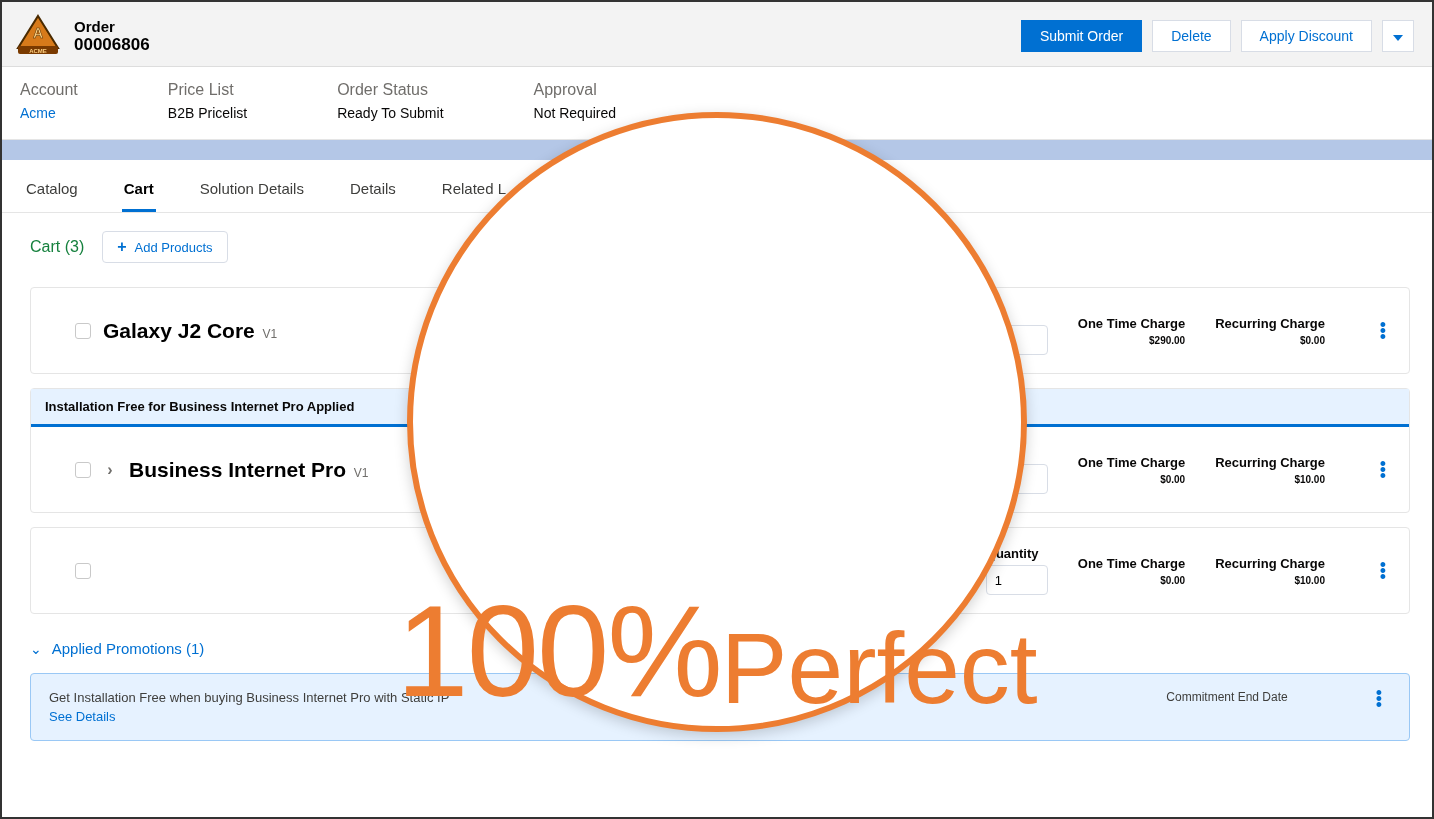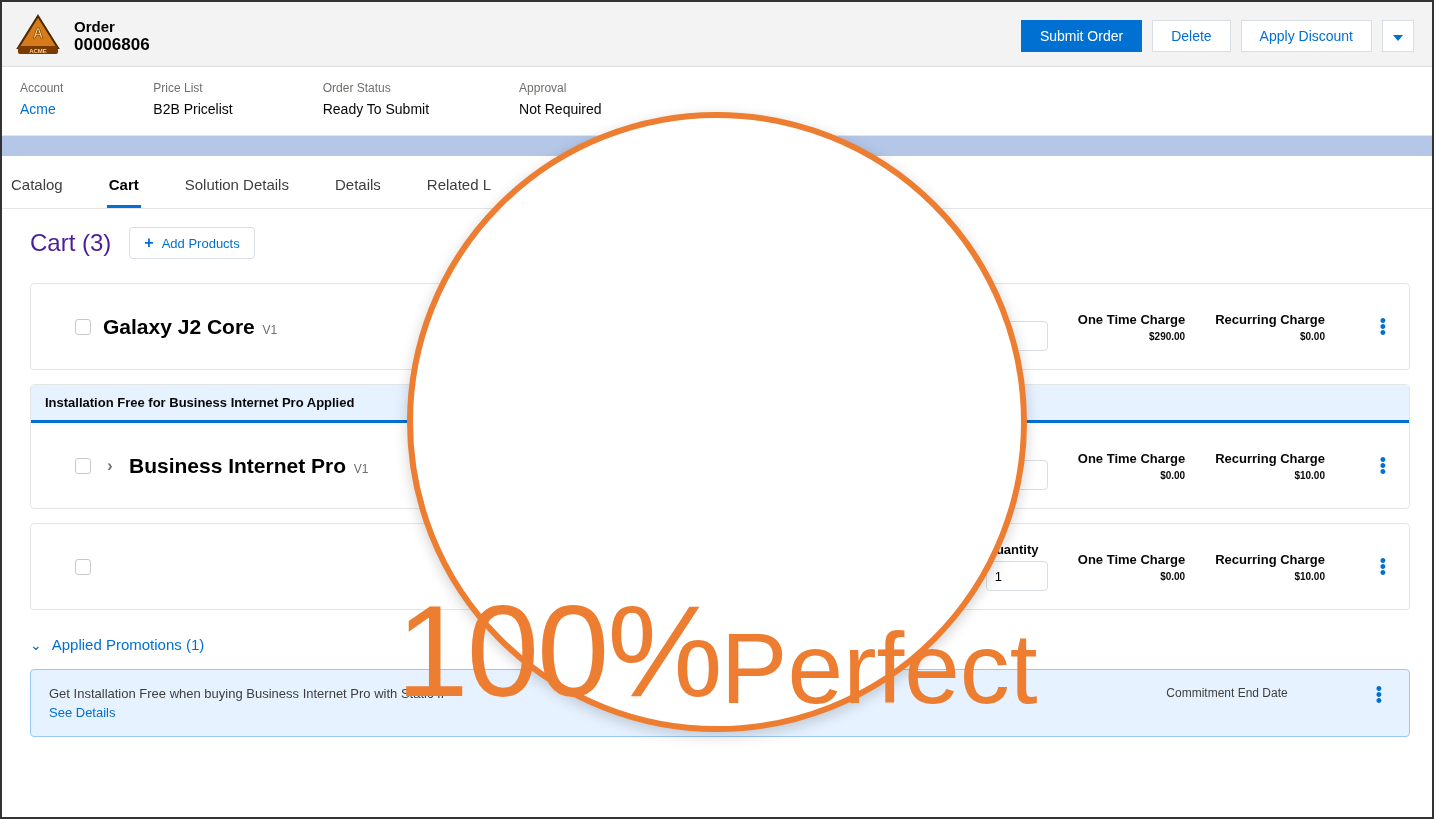--- a/index.html
+++ b/index.html
@@ -7,29 +7,29 @@
 .topbar { display: flex; align-items: center; justify-content: space-between; padding: 12px 18px 8px 12px; background: #f3f3f3; border-bottom: 1px solid #ddd; }
 .topbar-left { display: flex; align-items: center; gap: 12px; }
 .acme-logo { width: 48px; height: 44px; display: flex; align-items: center; justify-content: center; }
 .order-heading .ttl { font-weight: 700; font-size: 15px; color: #000; }
 .order-heading .num { font-weight: 700; font-size: 17px; color: #000; }
 .topbar-right { display: flex; gap: 10px; align-items: center; }
 .btn { border-radius: 0; padding: 7px 18px; font-size: 14px; cursor: pointer; border: 1px solid #d8dde6; background: #fff; color: #0070d2; }
 .btn-primary { background: #0070d2; color: #fff; border-color: #0070d2; }
 .btn-caret { padding: 7px 10px; }
 .info-row { display: flex; gap: 90px; padding: 14px 18px 18px 18px; background: #fff; border-bottom: 1px solid #e5e5e5; }
-.info-block .lbl { font-size: 12px; color: #706e6b; margin-bottom: 6px; }
+.info-block .lbl { font-size: 16px; color: #706e6b; margin-bottom: 6px; }
 .info-block .val { font-size: 14px; color: #080707; }
 .info-block .val.link { color: #0070d2; }
 .blue-strip { height: 20px; background: #b4c7e7; }
-.tabs { display: flex; gap: 42px; padding: 0 7px; border-bottom: 1px solid #e5e5e5; margin-top: 6px; }
+.tabs { display: flex; gap: 42px; padding: 0 22px; border-bottom: 1px solid #e5e5e5; margin-top: 6px; }
 .tab { padding: 14px 2px 12px 2px; font-size: 15px; color: #3e3e3c; cursor: pointer; border-bottom: 3px solid transparent; }
 .tab.active { font-weight: 700; color: #000; border-bottom-color: #0070d2; }
 .cart-head { display: flex; align-items: center; gap: 18px; padding: 18px 22px 10px 28px; }
-.cart-head h2 { font-size: 24px; font-weight: 400; color: #4c1d95; }
+.cart-head h2 { font-size: 16px; font-weight: 400; color: #15803d; }
 .add-btn { display: inline-flex; align-items: center; gap: 8px; border: 1px solid #d8dde6; border-radius: 4px; background: #fff; padding: 6px 14px; color: #0070d2; font-size: 13px; cursor: pointer; }
 .add-btn .plus { color: #0070d2; font-size: 16px; font-weight: 700; }
 .item-card { margin: 14px 22px 0 28px; border: 1px solid #e5e5e5; border-radius: 4px; background: #fff; }
 .promo-banner { background: #e6f2ff; border-bottom: 3px solid #0070d2; padding: 10px 14px; font-weight: 700; font-size: 13px; color: #080707; }
 .item-row { display: flex; align-items: center; padding: 18px 14px; min-height: 74px; }
 .row-left { display: flex; align-items: center; gap: 12px; flex: 1; padding-left: 30px; }
 .chk { width: 16px; height: 16px; border: 1px solid #c9c9c9; border-radius: 3px; }
 .chev { width: 14px; height: 14px; display: inline-flex; align-items: center; justify-content: center; color: #706e6b; font-size: 16px; font-weight: 700; }
 .prod-name { font-weight: 700; font-size: 21px; color: #000; }
 .prod-ver { font-size: 12px; color: #706e6b; margin-left: 4px; font-weight: 400; }

